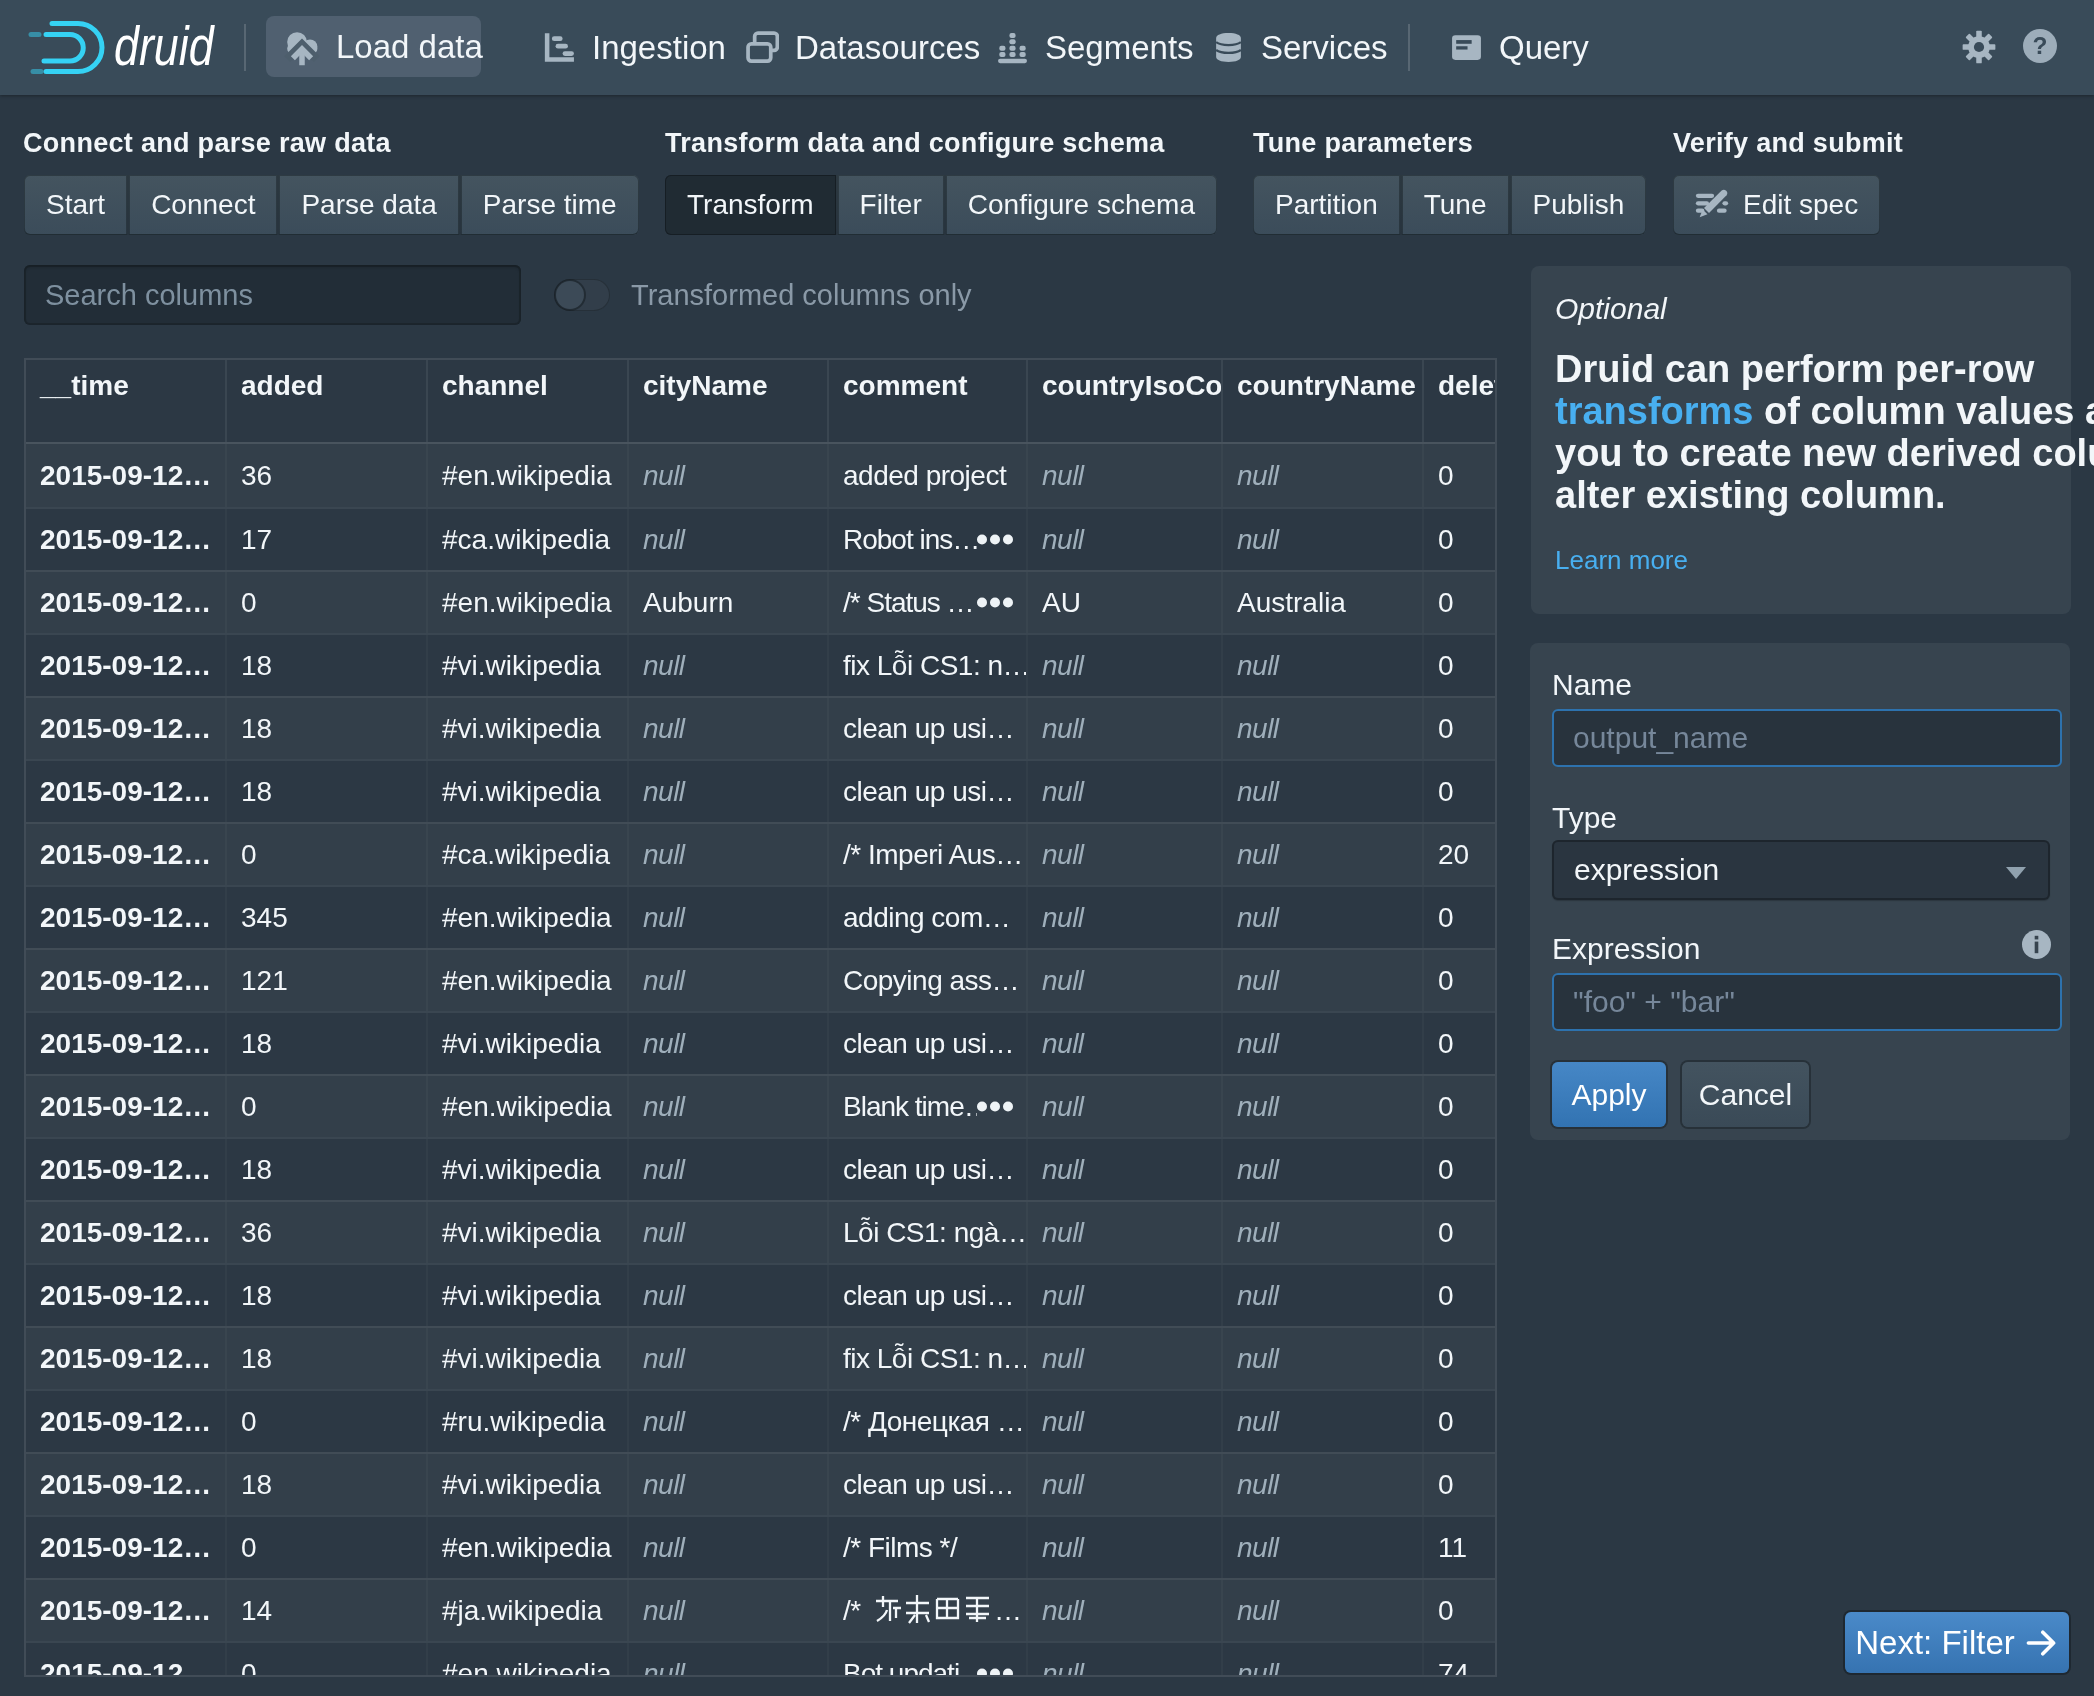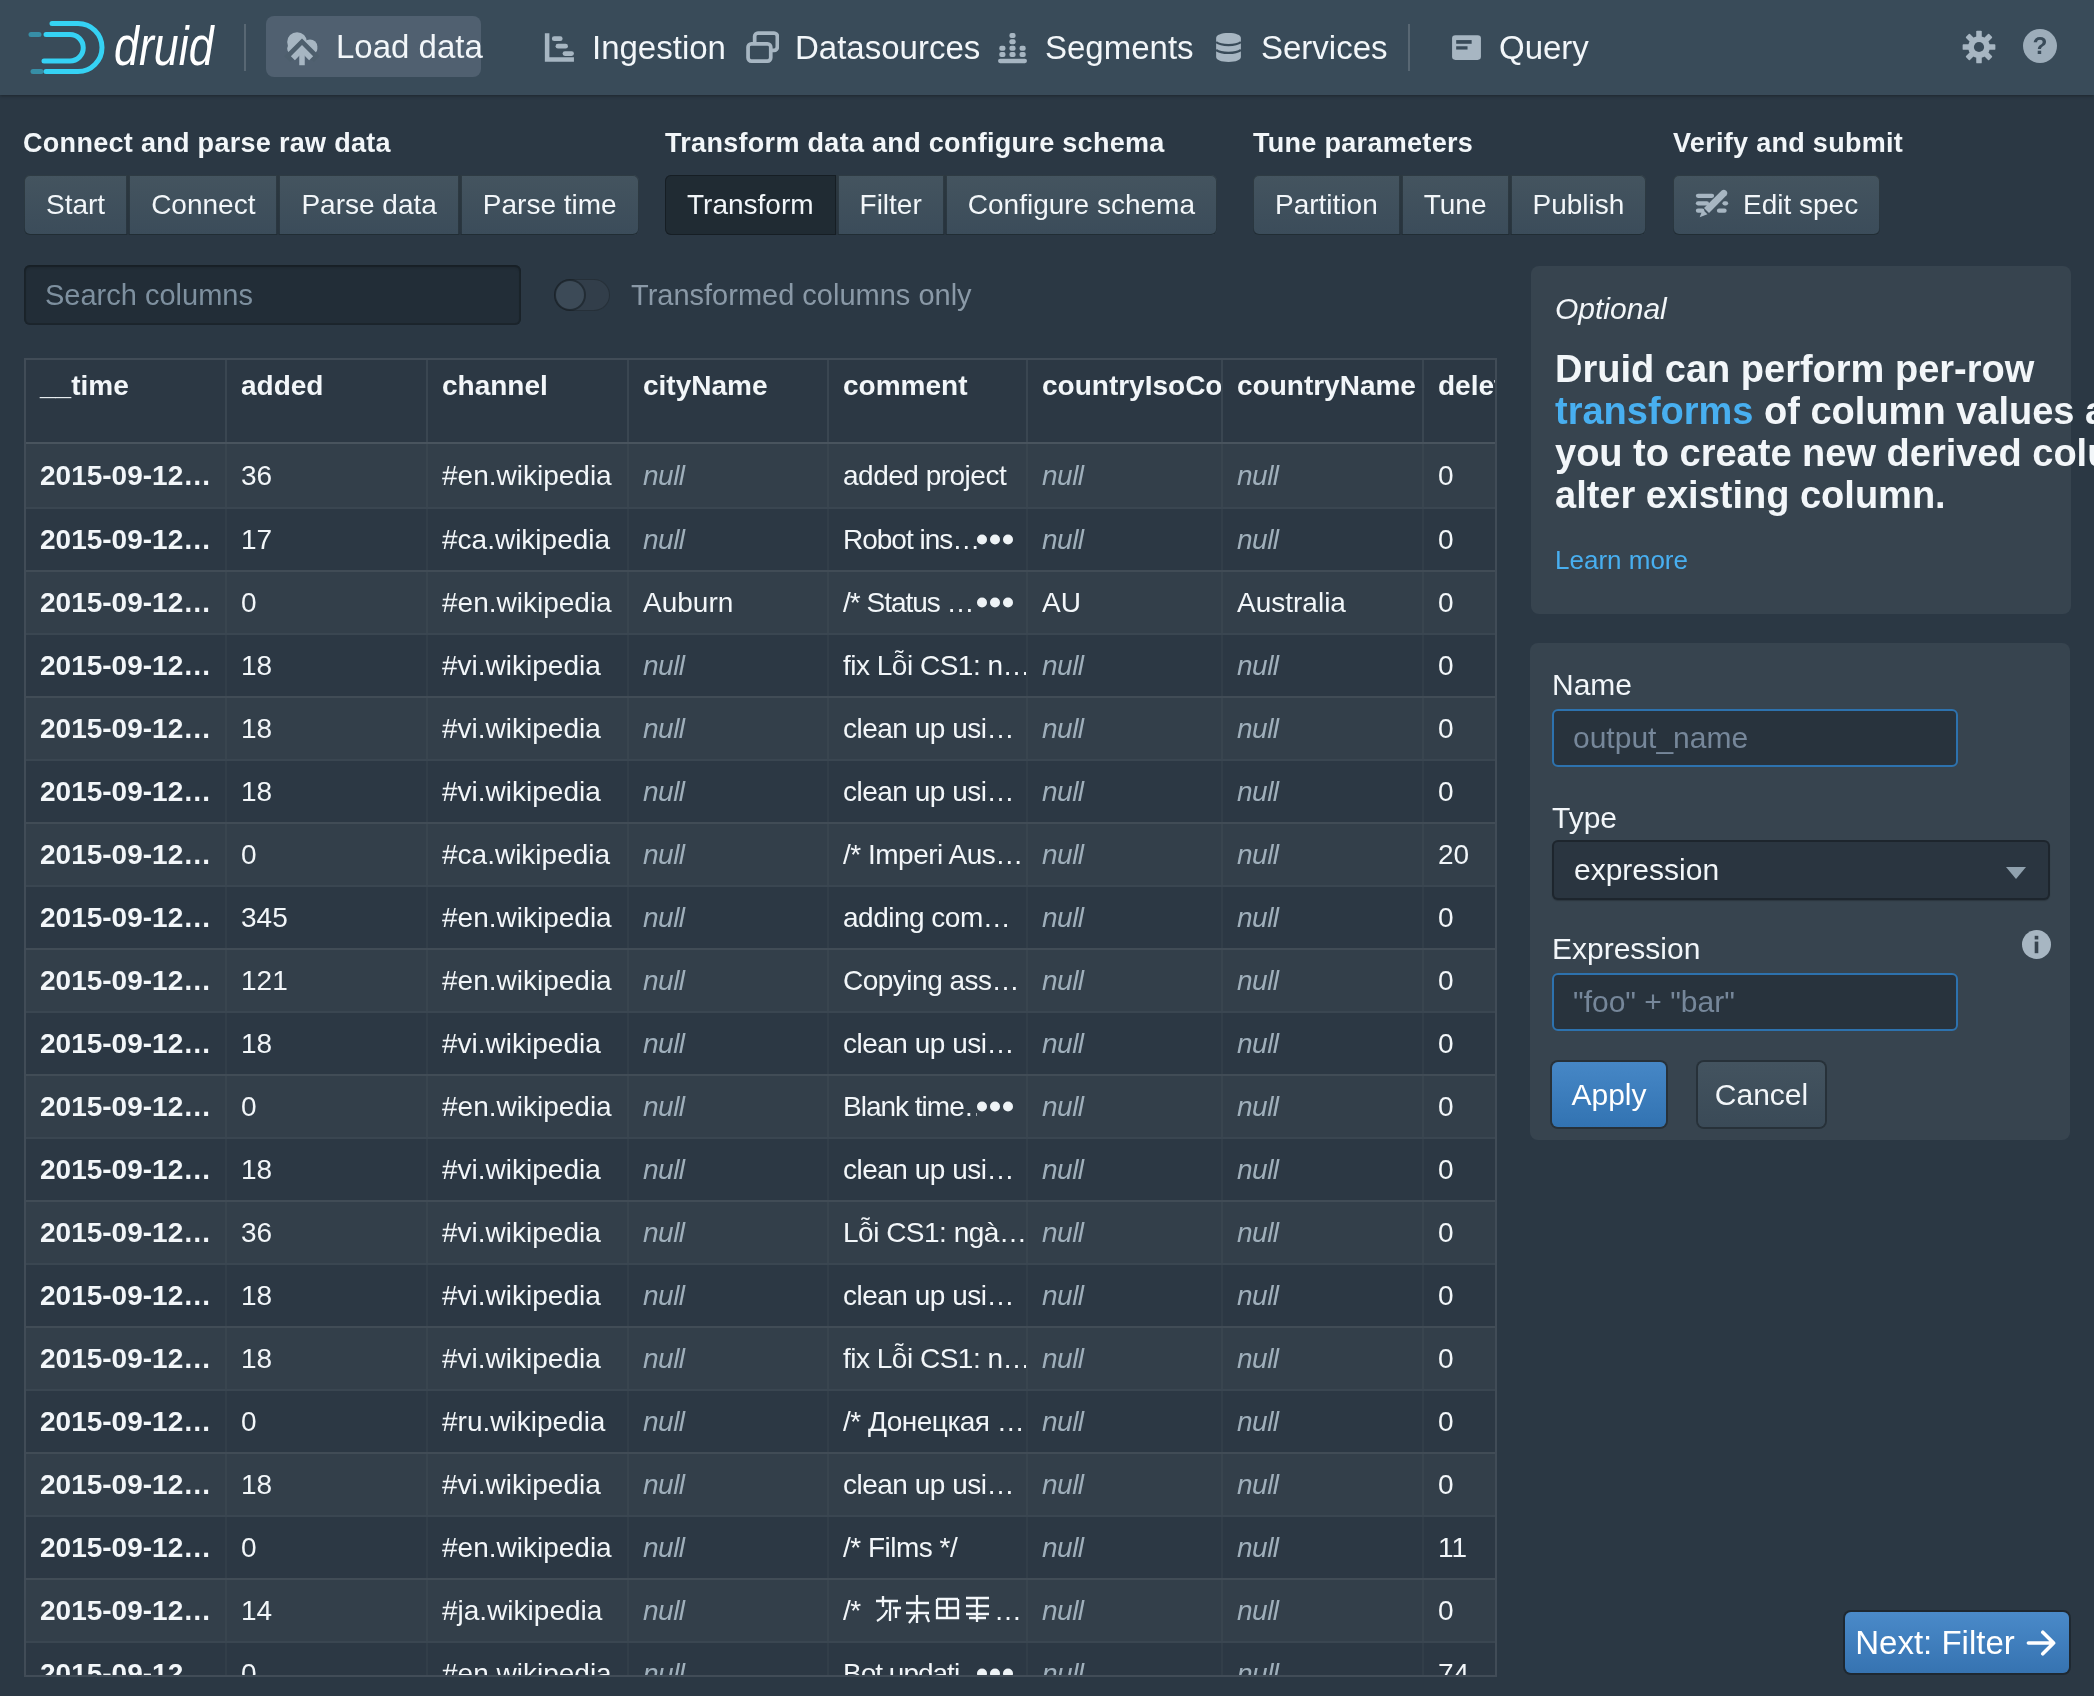--- a/index.html
+++ b/index.html
@@ -98,21 +98,21 @@
 .callout h4 { font-size:30px; font-style:italic; font-weight:normal; margin-bottom:22px; }
 .callout p { font-size:38px; line-height:42px; font-weight:bold; white-space:nowrap; }
 .callout a, .lm { color:#48aff0; text-decoration:none; }
 .learnmore { position:absolute; left:1555px; top:545px; font-size:26px; color:#48aff0; }
 .formpanel {
   position:absolute; left:1530px; top:643px; width:540px; height:497px;
   background:#37444f; border-radius:8px;
 }
 .flabel { position:absolute; font-size:30px; color:#f2f6f9; }
 .finput {
-  position:absolute; left:22px; width:406px; height:58px;
+  position:absolute; left:22px; width:510px; height:58px;
   background:#28333d; border:2px solid #2d72ae; border-radius:6px;
   display:flex; align-items:center; padding-left:19px;
   font-size:30px; color:#76879a;
 }
 .fselect {
   position:absolute; left:22px; top:197px; width:498px; height:60px;
   background:#2a3540; border:2px solid rgba(16,22,26,.5); border-radius:6px;
   box-shadow:0 1px 1px rgba(16,22,26,.3);
   display:flex; align-items:center; padding-left:20px;
   font-size:30px; color:#f2f6f9;
@@ -120,21 +120,21 @@
 .caret { position:absolute; right:22px; top:25px; width:0; height:0;
   border-left:10px solid transparent; border-right:10px solid transparent;
   border-top:12px solid #90a1ae; }
 .btn-apply {
   position:absolute; left:22px; top:419px; width:114px; height:65px;
   background:linear-gradient(to bottom,#4687c6,#3273b2); border-radius:6px;
   box-shadow:0 0 0 2px rgba(16,22,26,.4);
   display:flex; align-items:center; justify-content:center; font-size:30px; color:#fff;
 }
 .btn-cancel {
-  position:absolute; left:168px; top:419px; width:127px; height:65px;
+  position:absolute; left:152px; top:419px; width:127px; height:65px;
   background:linear-gradient(to bottom,#43535f,#3a4a57); border-radius:6px;
   box-shadow:0 0 0 2px rgba(16,22,26,.4);
   display:flex; align-items:center; justify-content:center; font-size:30px; color:#f2f6f9;
 }
 
 .btn-next {
   position:absolute; left:1845px; top:1612px; width:224px; height:61px;
   background:linear-gradient(to bottom,#4a8ac9,#3673b1); border-radius:6px;
   box-shadow:0 0 0 2px rgba(16,22,26,.45);
   display:flex; align-items:center; justify-content:center; gap:8px;

